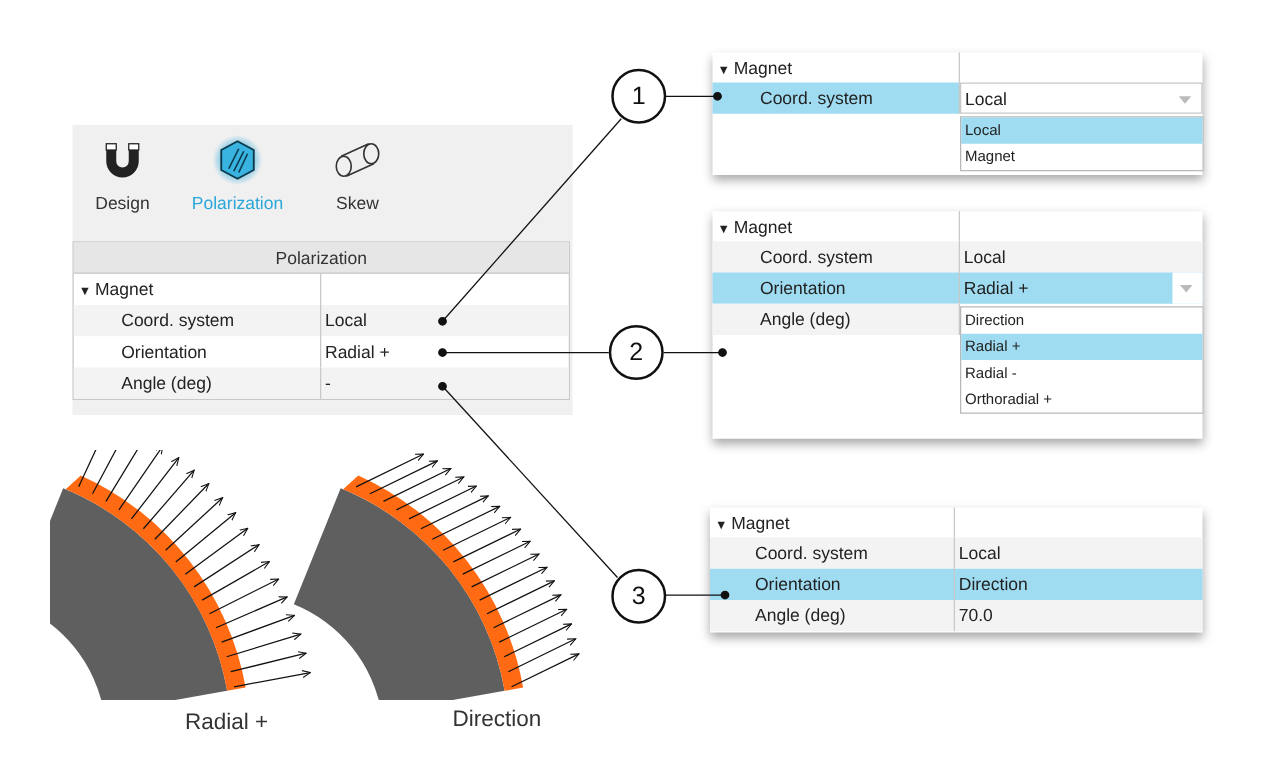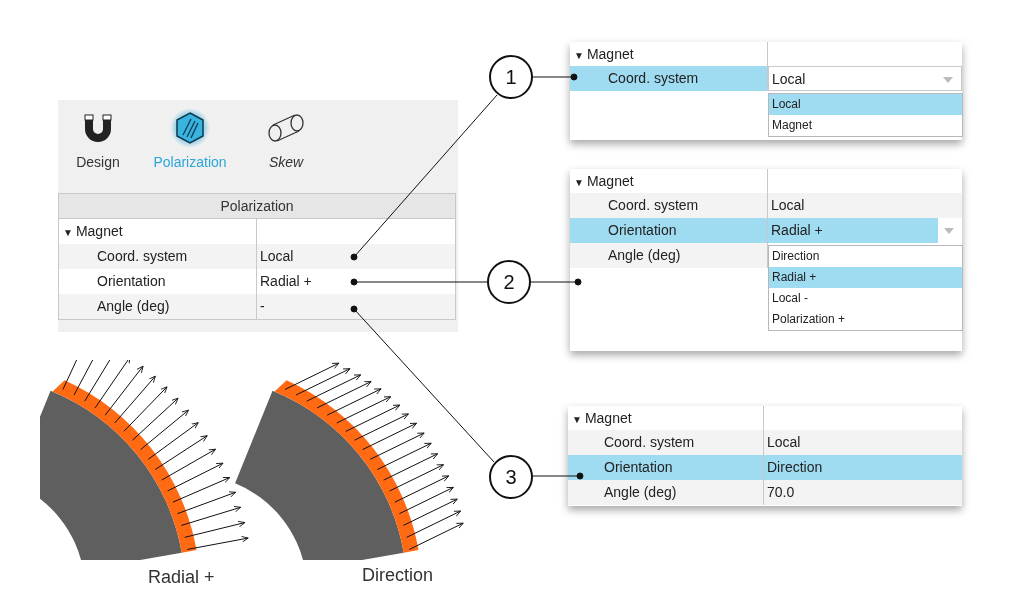--- a/index.html
+++ b/index.html
@@ -59,21 +59,21 @@
           </defs>
         <circle cx="20" cy="20" r="20" fill="url(#gl)"></circle>
         <polygon points="20,5 33,12 33,28 20,35 7,28 7,12" fill="#39b3e0" stroke="#0d3a4d" stroke-width="1.5"></polygon>
         <line x1="13" y1="27" x2="21" y2="11" stroke="#0d3a4d" stroke-width="1.3"></line>
         <line x1="17" y1="29" x2="25" y2="13" stroke="#0d3a4d" stroke-width="1.3"></line>
         <line x1="21" y1="30" x2="28" y2="15" stroke="#0d3a4d" stroke-width="1.3"></line>
       </svg>
     </div>
     <div class="lbl">Polarization</div>
   </div>
-  <div class="tool-btn" style="left:188px;font-style:italic;">
+  <div class="tool-btn" style="left:188px;">
     <div class="ico">
       <svg width="40" height="30" viewBox="0 0 40 30">
         <ellipse cx="9" cy="20" rx="6" ry="8" fill="none" stroke="#333" stroke-width="1.3"></ellipse>
         <ellipse cx="31" cy="10" rx="6" ry="8" fill="none" stroke="#333" stroke-width="1.3"></ellipse>
         <line x1="7" y1="12" x2="29" y2="2" stroke="#333" stroke-width="1.3"></line>
         <line x1="11" y1="28" x2="33" y2="18" stroke="#333" stroke-width="1.3"></line>
       </svg>
     </div>
     <div class="lbl">Skew</div>
   </div>
@@ -133,22 +133,22 @@
       <span style="position:absolute; right:0; top:0; width:24px; height:25px; background:#fff;"></span>
       <span class="dd-arrow"></span>
     </div>
   </div>
   <div class="row alt" style="width:198px;">
     <div class="cell-name" style="width:198px; padding-left:38px;">Angle (deg)</div>
   </div>
   <div class="dd-list" style="left:198px; top:76px; width:193px;">
     <div class="dd-item">Direction</div>
     <div class="dd-item sel">Radial +</div>
-    <div class="dd-item">Local -</div>
-    <div class="dd-item">Polarization +</div>
+    <div class="dd-item">Radial -</div>
+    <div class="dd-item">Orthoradial +</div>
   </div>
 </div>
 
 <div class="callout" style="left:568px; top:406px; width:394px; height:100px;">
   <div class="row" style="height:24px; line-height:24px;">
     <div class="cell-name" style="width:196px;"><span class="tri">▼</span><span>Magnet</span></div>
     <div class="cell-val"></div>
   </div>
   <div class="row alt">
     <div class="cell-name" style="width:196px; padding-left:36px;">Coord. system</div>

